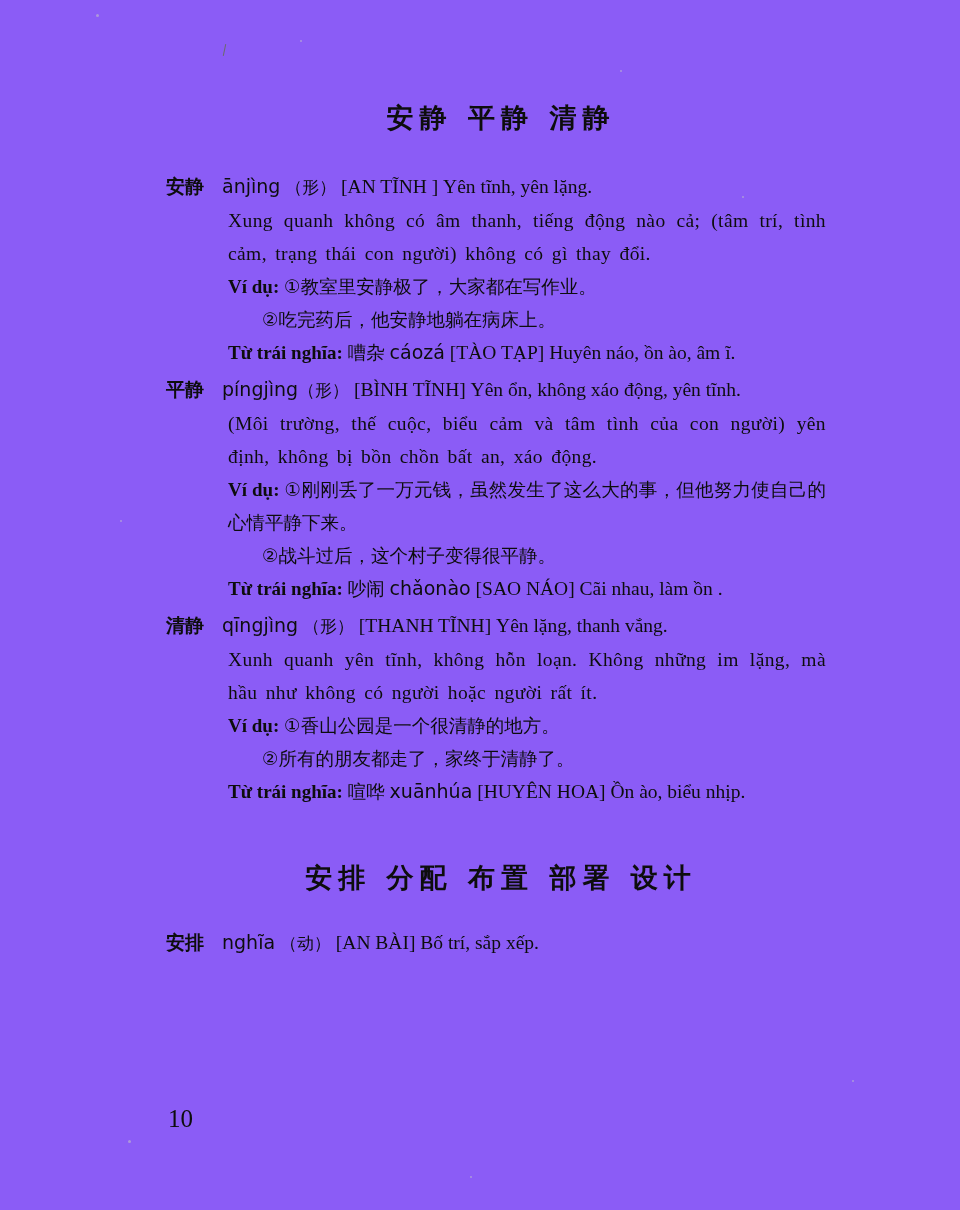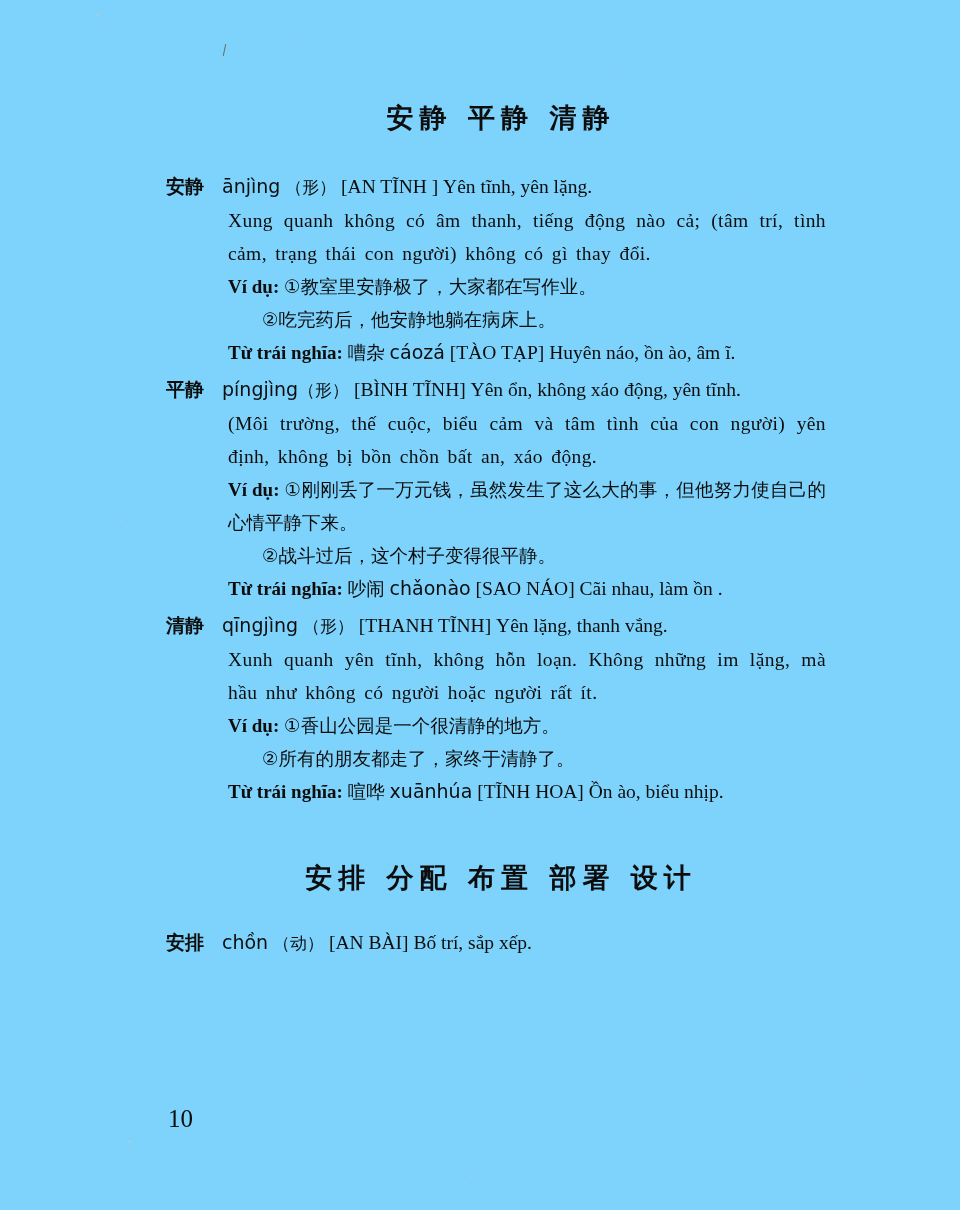--- a/index.html
+++ b/index.html
@@ -13,21 +13,21 @@
     font-family: "Liberation Serif", serif;
     color: #0d0d0d;
     position: relative;
     overflow: hidden;
   }
   .page {
     position: absolute;
     top: 0; left: 0;
     width: 960px;
     height: 1210px;
-    background: #7dd3fc;
+    background: #8b5cf6;
   }
   
   .speckle {
     position: absolute;
     background: #c9c9c4;
     border-radius: 50%;
     opacity: .55;
   }
   .content {
     position: absolute;
@@ -199,31 +199,31 @@
         <span class="label">Ví dụ:</span>
         <span class="hanzi">①香山公园是一个很清静的地方。</span>
       </div>
       <div class="line indent-ex2">
         <span class="hanzi">②所有的朋友都走了，家终于清静了。</span>
       </div>
       <div class="line sub just">
         <span class="label">Từ trái nghĩa:</span>
         <span class="hanzi">喧哗</span>
         <span class="pinyin">xuānhúa</span>
-        <span>[TĨNH HOA]</span>
+        <span>[HUYÊN HOA]</span>
         <span>Ồn ào, biểu nhịp.</span>
       </div>
     </div>
 
     <div class="entry-title second">安排  分配  布置  部署  设计</div>
 
     <div class="block">
       <div class="line">
         <span class="headword">安排</span><span class="body-col">
-          <span class="pinyin">chồn</span>
+          <span class="pinyin">nghĩa</span>
           <span class="pos">（动）</span>
           <span>[AN BÀI]</span>
           <span>Bố trí, sắp xếp.</span>
         </span>
       </div>
     </div>
 
   </div>
 
   <div class="page-number">10</div>

